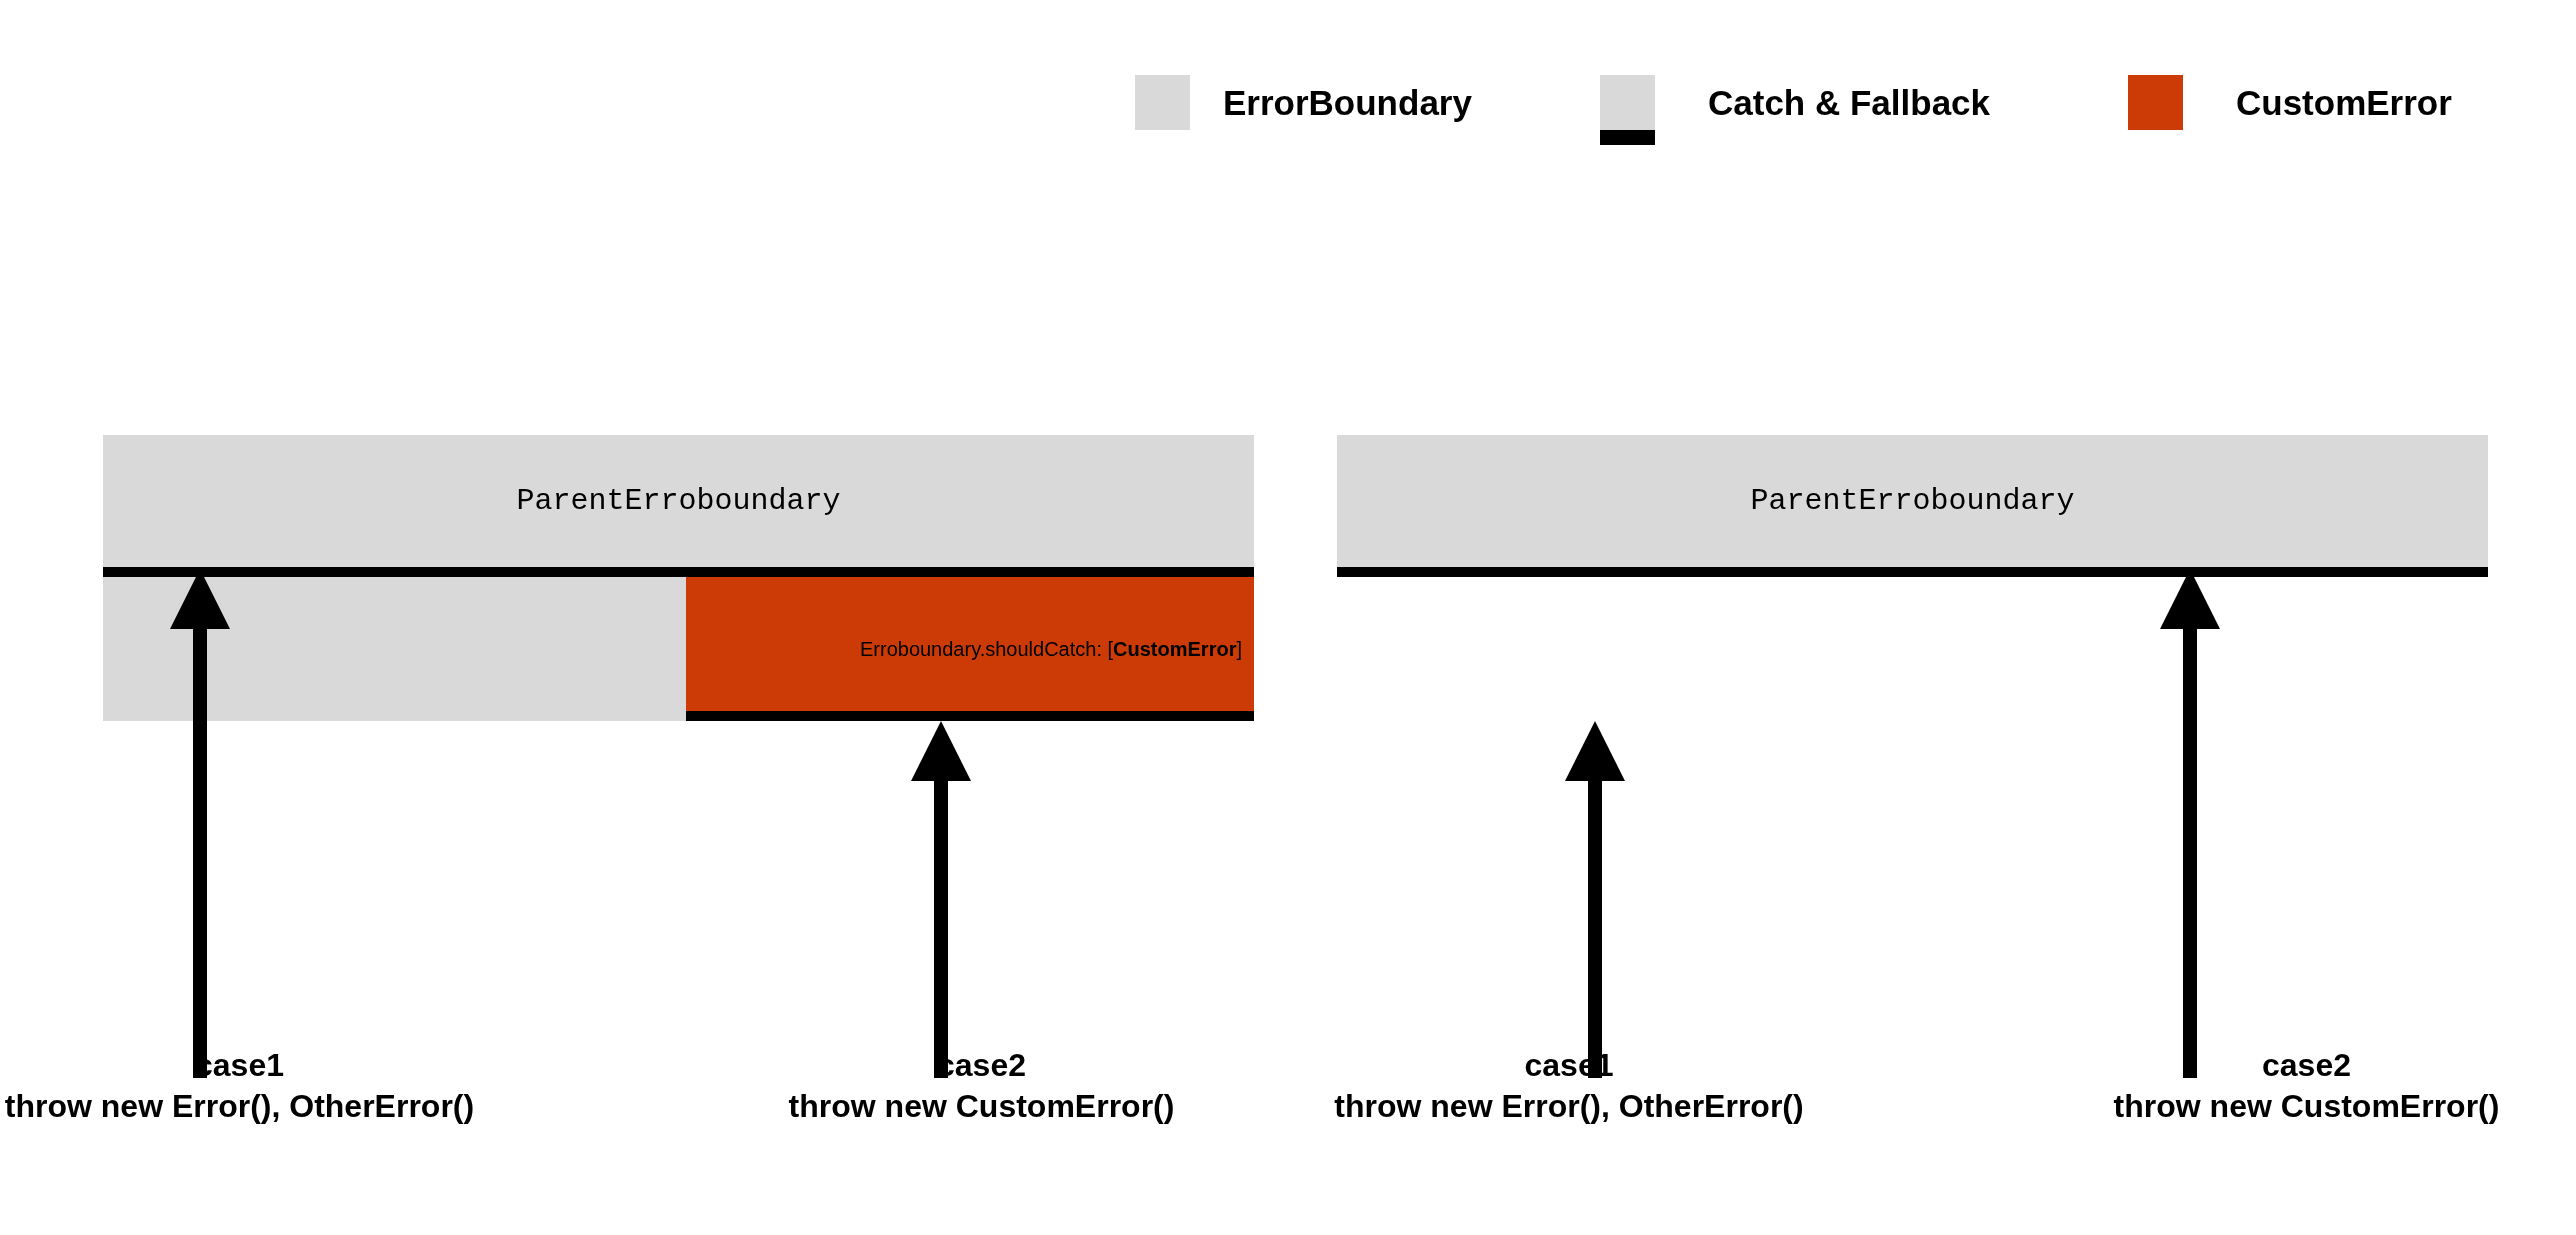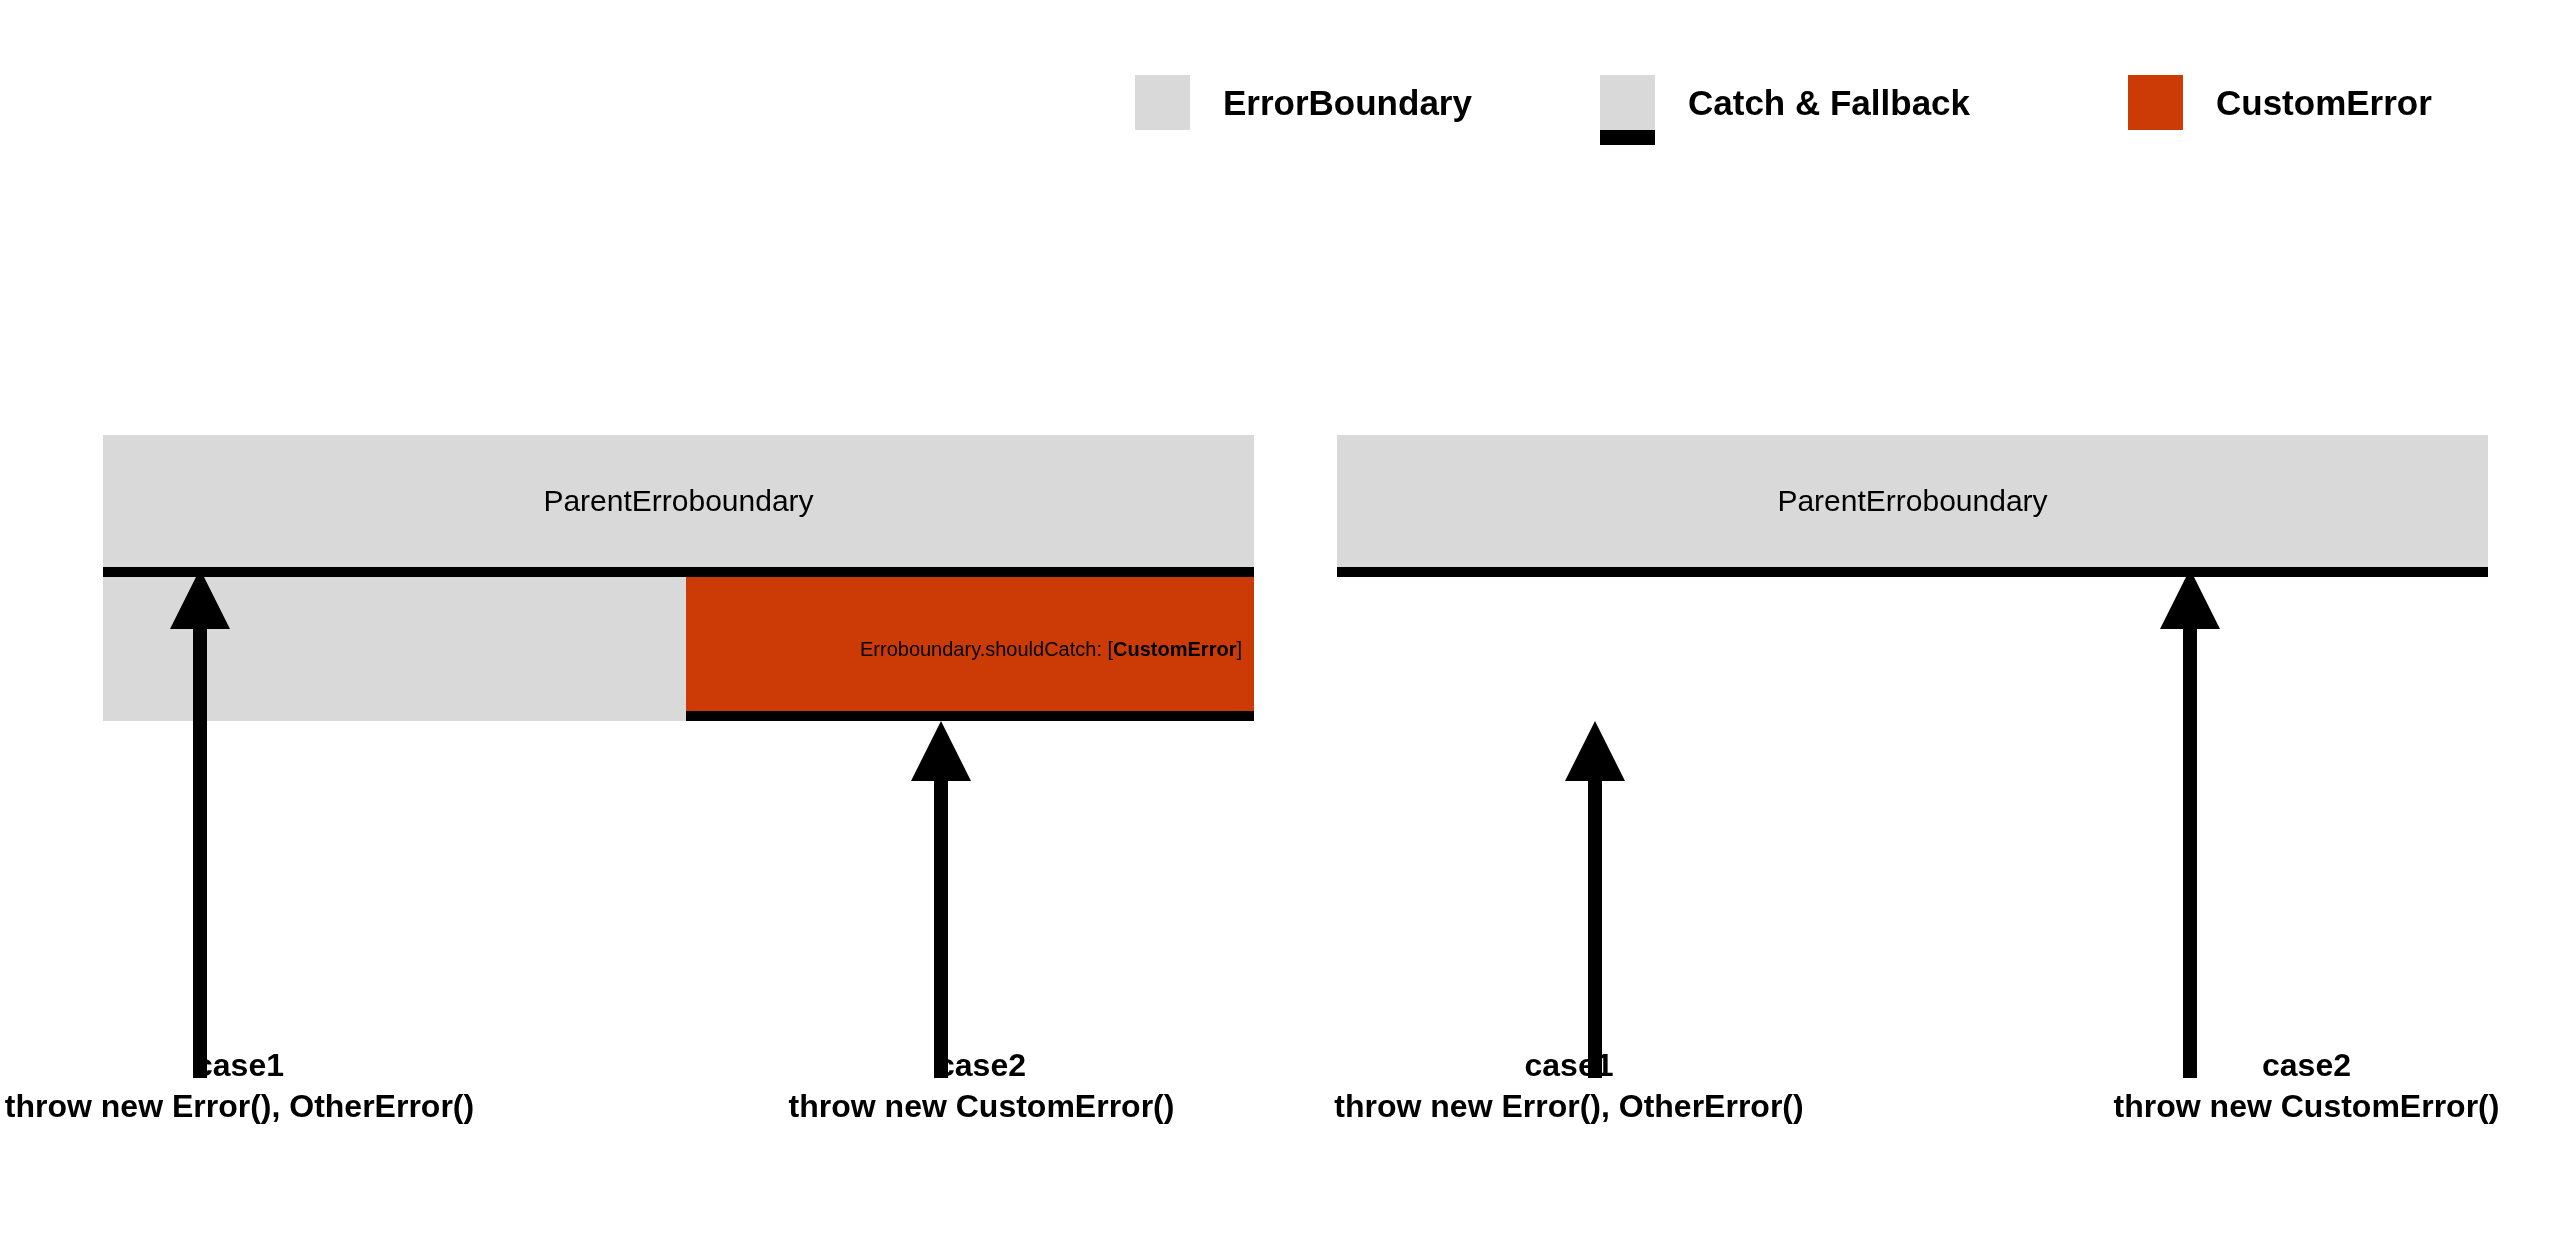--- a/index.html
+++ b/index.html
@@ -8,21 +8,21 @@
     font-family:"Liberation Sans",sans-serif;color:#000000;
     -webkit-font-smoothing:antialiased;
   }
 
   
   #legend{
     position:absolute;left:1135px;top:75px;width:1356px;height:95px;
     display:flex;align-items:flex-start;
   }
   .legend-item{display:flex;align-items:center;text-align:right;}
-  .legend-item + .legend-item{margin-left:0;}
+  .legend-item + .legend-item{margin-left:0;gap:20px;}
   .li-1{width:465px;}
   .li-2{width:528px;}
   .li-3{width:363px;}
 
   .swatch{
     width:55px;height:55px;flex:0 0 55px;position:relative;
     background:#d9d9d9;
   }
   .swatch.orange{background:#cc3a06;}
   .swatch.with-bar::after{
@@ -43,21 +43,21 @@
   }
 
   .stack{position:absolute;left:4px;top:96px;width:1151px;}
 
   
   .parent-box{
     position:relative;height:132px;background:#d9d9d9;
   }
   .parent-label{
     position:absolute;left:0;right:0;top:50%;transform:translateY(-50%);
-    text-align:center;font-size:30px;line-height:1;
+    text-align:center;font-size:30px;line-height:1;font-family:Liberation Mono, monospace;
   }
 
   
   .divider-bar{height:10.3px;background:#000000;}
 
   
   .child-row{position:relative;height:144px;}
   .child-half{position:absolute;top:0;height:100%;}
   .child-gray{background:#d9d9d9;}
   .child-orange{background:#cc3a06;}

